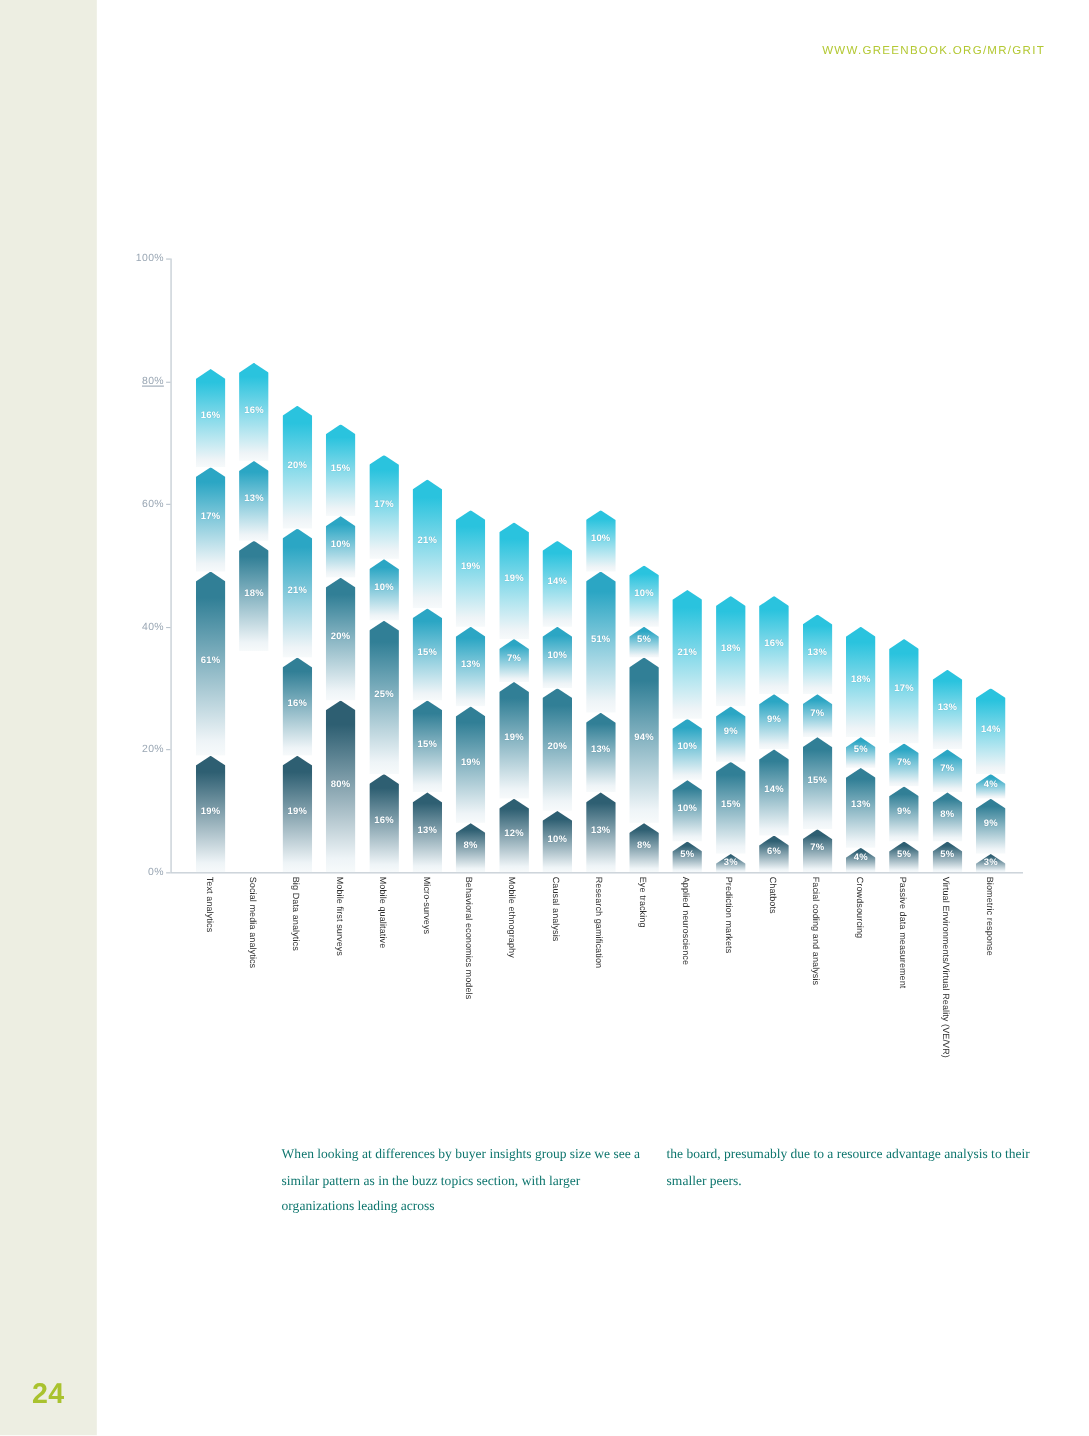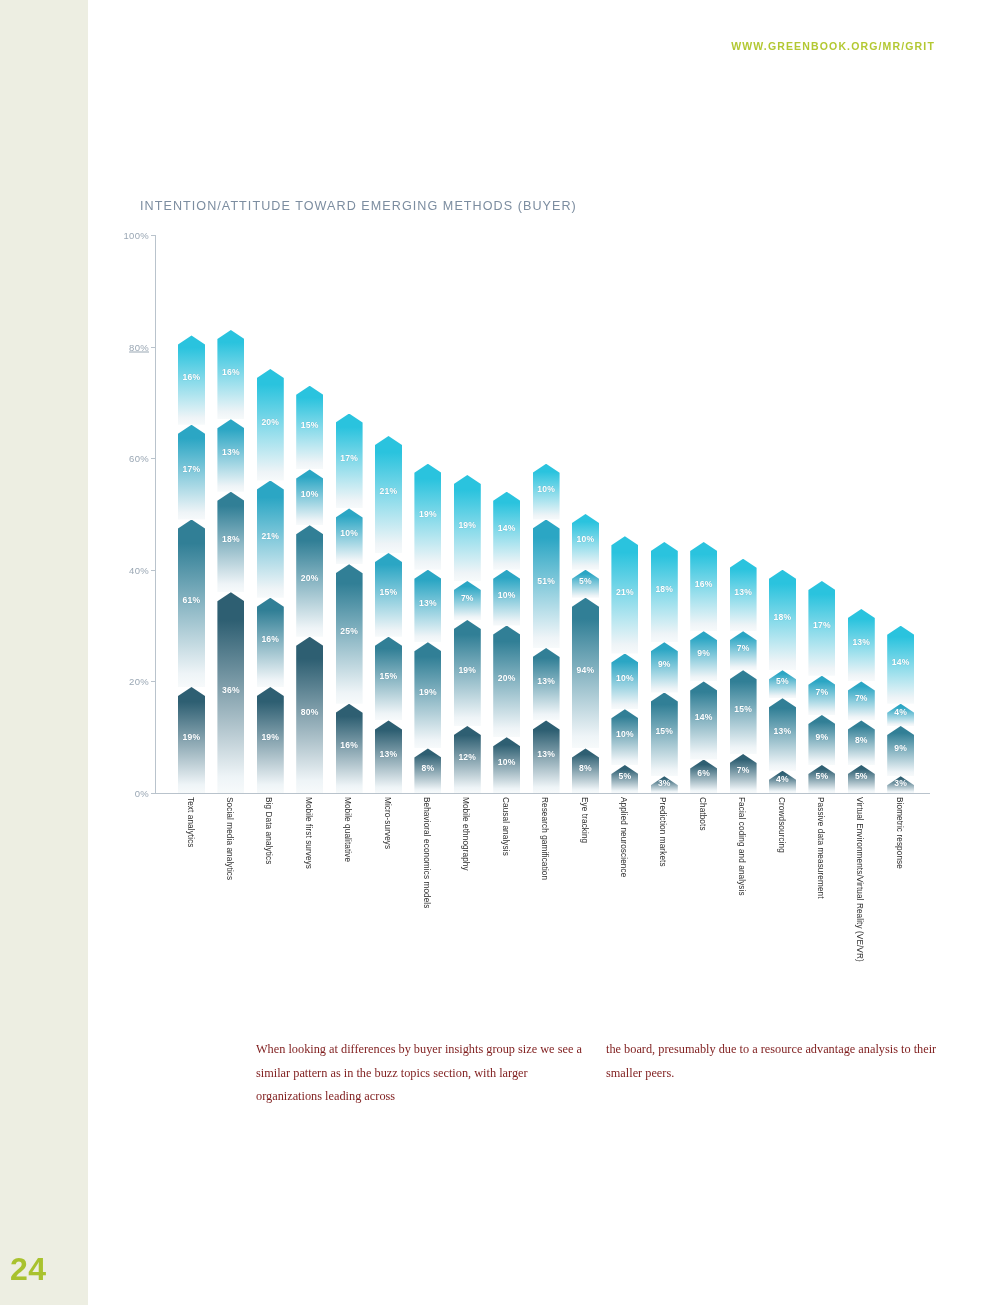--- a/index.html
+++ b/index.html
@@ -6,26 +6,26 @@
   html,body{margin:0;padding:0;}
   body{
     width:990px;height:1305px;position:relative;overflow:hidden;
     background:#ffffff;
     font-family:"Liberation Sans","DejaVu Sans",sans-serif;
   }
   #page{position:absolute;inset:0;background:#ffffff;}
 
   
   .rail{position:absolute;left:0;top:0;width:88px;height:1305px;background:#edeee2;}
-  .page-num{position:absolute;left:10px;top:1253px;font-size:32px;font-weight:700;
+  .page-num{position:absolute;left:29px;top:1253px;font-size:26px;font-weight:700;
             color:#a9c22e;letter-spacing:.5px;line-height:1;}
 
   
-  .site-url{position:absolute;right:55px;top:40px;font-size:10.5px;letter-spacing:1.15px;
-            color:#b3c832;font-weight:700;white-space:nowrap;}
+  .site-url{position:absolute;right:40px;top:40px;font-size:10.5px;letter-spacing:1.15px;
+            color:#b3c832;font-weight:400;white-space:nowrap;}
 
   
   .chart-title{position:absolute;left:140px;top:199px;font-size:12.6px;letter-spacing:1.05px;
                color:#7c8da0;font-weight:400;white-space:nowrap;}
 
   
   .plot{position:absolute;left:155px;top:235px;width:775px;height:558px;}
   .axis-y{position:absolute;left:0;top:0;width:1px;height:558px;background:#b9c3cc;}
   .axis-x{position:absolute;left:0;top:558px;width:775px;height:1px;background:#b9c3cc;}
   .ytick{position:absolute;right:calc(100% + 6px);font-size:9.5px;color:#9aa7b4;
@@ -51,35 +51,34 @@
   .legend{position:absolute;left:168px;top:968px;display:flex;align-items:center;gap:0;}
   .lg-item{display:flex;align-items:center;margin-right:9px;}
   .hex{width:13px;height:14px;margin-right:3px;flex:none;
        -webkit-clip-path:polygon(50% 0%,100% 26%,100% 74%,50% 100%,0% 74%,0% 26%);
        clip-path:polygon(50% 0%,100% 26%,100% 74%,50% 100%,0% 74%,0% 26%);}
   .lg-text{font-size:8.9px;color:#1d1d1d;white-space:nowrap;}
   .nval{font-size:8.9px;color:#1d1d1d;margin-left:22px;white-space:nowrap;}
 
   
   .copy{position:absolute;top:1038px;font-family:"Liberation Serif","DejaVu Serif",serif;
-        font-size:12.3px;line-height:1.92;color:#7f1d1d;}
+        font-size:12.3px;line-height:1.92;color:#0f766e;}
   .col-a{left:256px;width:330px;}
   .col-b{left:606px;width:335px;}
 </style>
 </head>
 <body>
 
 <div id="page">
 
   <div class="rail"></div>
   <div class="page-num">24</div>
 
   <div class="site-url">WWW.GREENBOOK.ORG/MR/GRIT</div>
 
-  <div class="chart-title">INTENTION/ATTITUDE TOWARD EMERGING METHODS (BUYER)</div>
 
   <div class="plot" id="plot">
     <div class="axis-y"></div>
     <div class="axis-x"></div>
   <div class="ytick" style="top: 558px;">0%</div>
       <div class="ytick-mark" style="top: 558px;"></div>
       <div class="ytick" style="top: 446.4px;">20%</div>
       <div class="ytick-mark" style="top: 446.4px;"></div>
       <div class="ytick" style="top: 334.8px;">40%</div>
       <div class="ytick-mark" style="top: 334.8px;"></div>
@@ -102,24 +101,20 @@
           <div class="fill" style="background: linear-gradient(rgb(43, 166, 196) 0%, rgb(43, 166, 196) 14%, rgb(238, 244, 247) 92%, rgb(247, 250, 251) 100%);"></div>
           <span class="pct" style="margin-top: -6px;">17%</span>
         </div>
         <div class="seg" style="height: 89.28px; bottom: 368.28px;">
           <div class="fill" style="background: linear-gradient(rgb(42, 195, 222) 0%, rgb(42, 195, 222) 14%, rgb(238, 244, 247) 92%, rgb(247, 250, 251) 100%);"></div>
           <span class="pct" style="margin-top: -6px;">16%</span>
         </div>
       </div>
       <div class="xlab" style="left: 39.5px;">Text analytics</div>
       <div class="bar" style="left: 62.4px; height: 558px;">
-        <div class="seg" style="height: 200.88px; bottom: 0px;">
-          <div class="fill" style="background: linear-gradient(rgb(46, 95, 114) 0%, rgb(46, 95, 114) 14%, rgb(238, 244, 247) 92%, rgb(247, 250, 251) 100%);"></div>
-          <span class="pct" style="margin-top: -6px;">36%</span>
-        </div>
         <div class="seg" style="height: 100.44px; bottom: 200.88px;">
           <div class="fill" style="background: linear-gradient(rgb(49, 127, 150) 0%, rgb(49, 127, 150) 14%, rgb(238, 244, 247) 92%, rgb(247, 250, 251) 100%);"></div>
           <span class="pct" style="margin-top: -6px;">18%</span>
         </div>
         <div class="seg" style="height: 72.54px; bottom: 301.32px;">
           <div class="fill" style="background: linear-gradient(rgb(43, 166, 196) 0%, rgb(43, 166, 196) 14%, rgb(238, 244, 247) 92%, rgb(247, 250, 251) 100%);"></div>
           <span class="pct" style="margin-top: -6px;">13%</span>
         </div>
         <div class="seg" style="height: 89.28px; bottom: 373.86px;">
           <div class="fill" style="background: linear-gradient(rgb(42, 195, 222) 0%, rgb(42, 195, 222) 14%, rgb(238, 244, 247) 92%, rgb(247, 250, 251) 100%);"></div>

